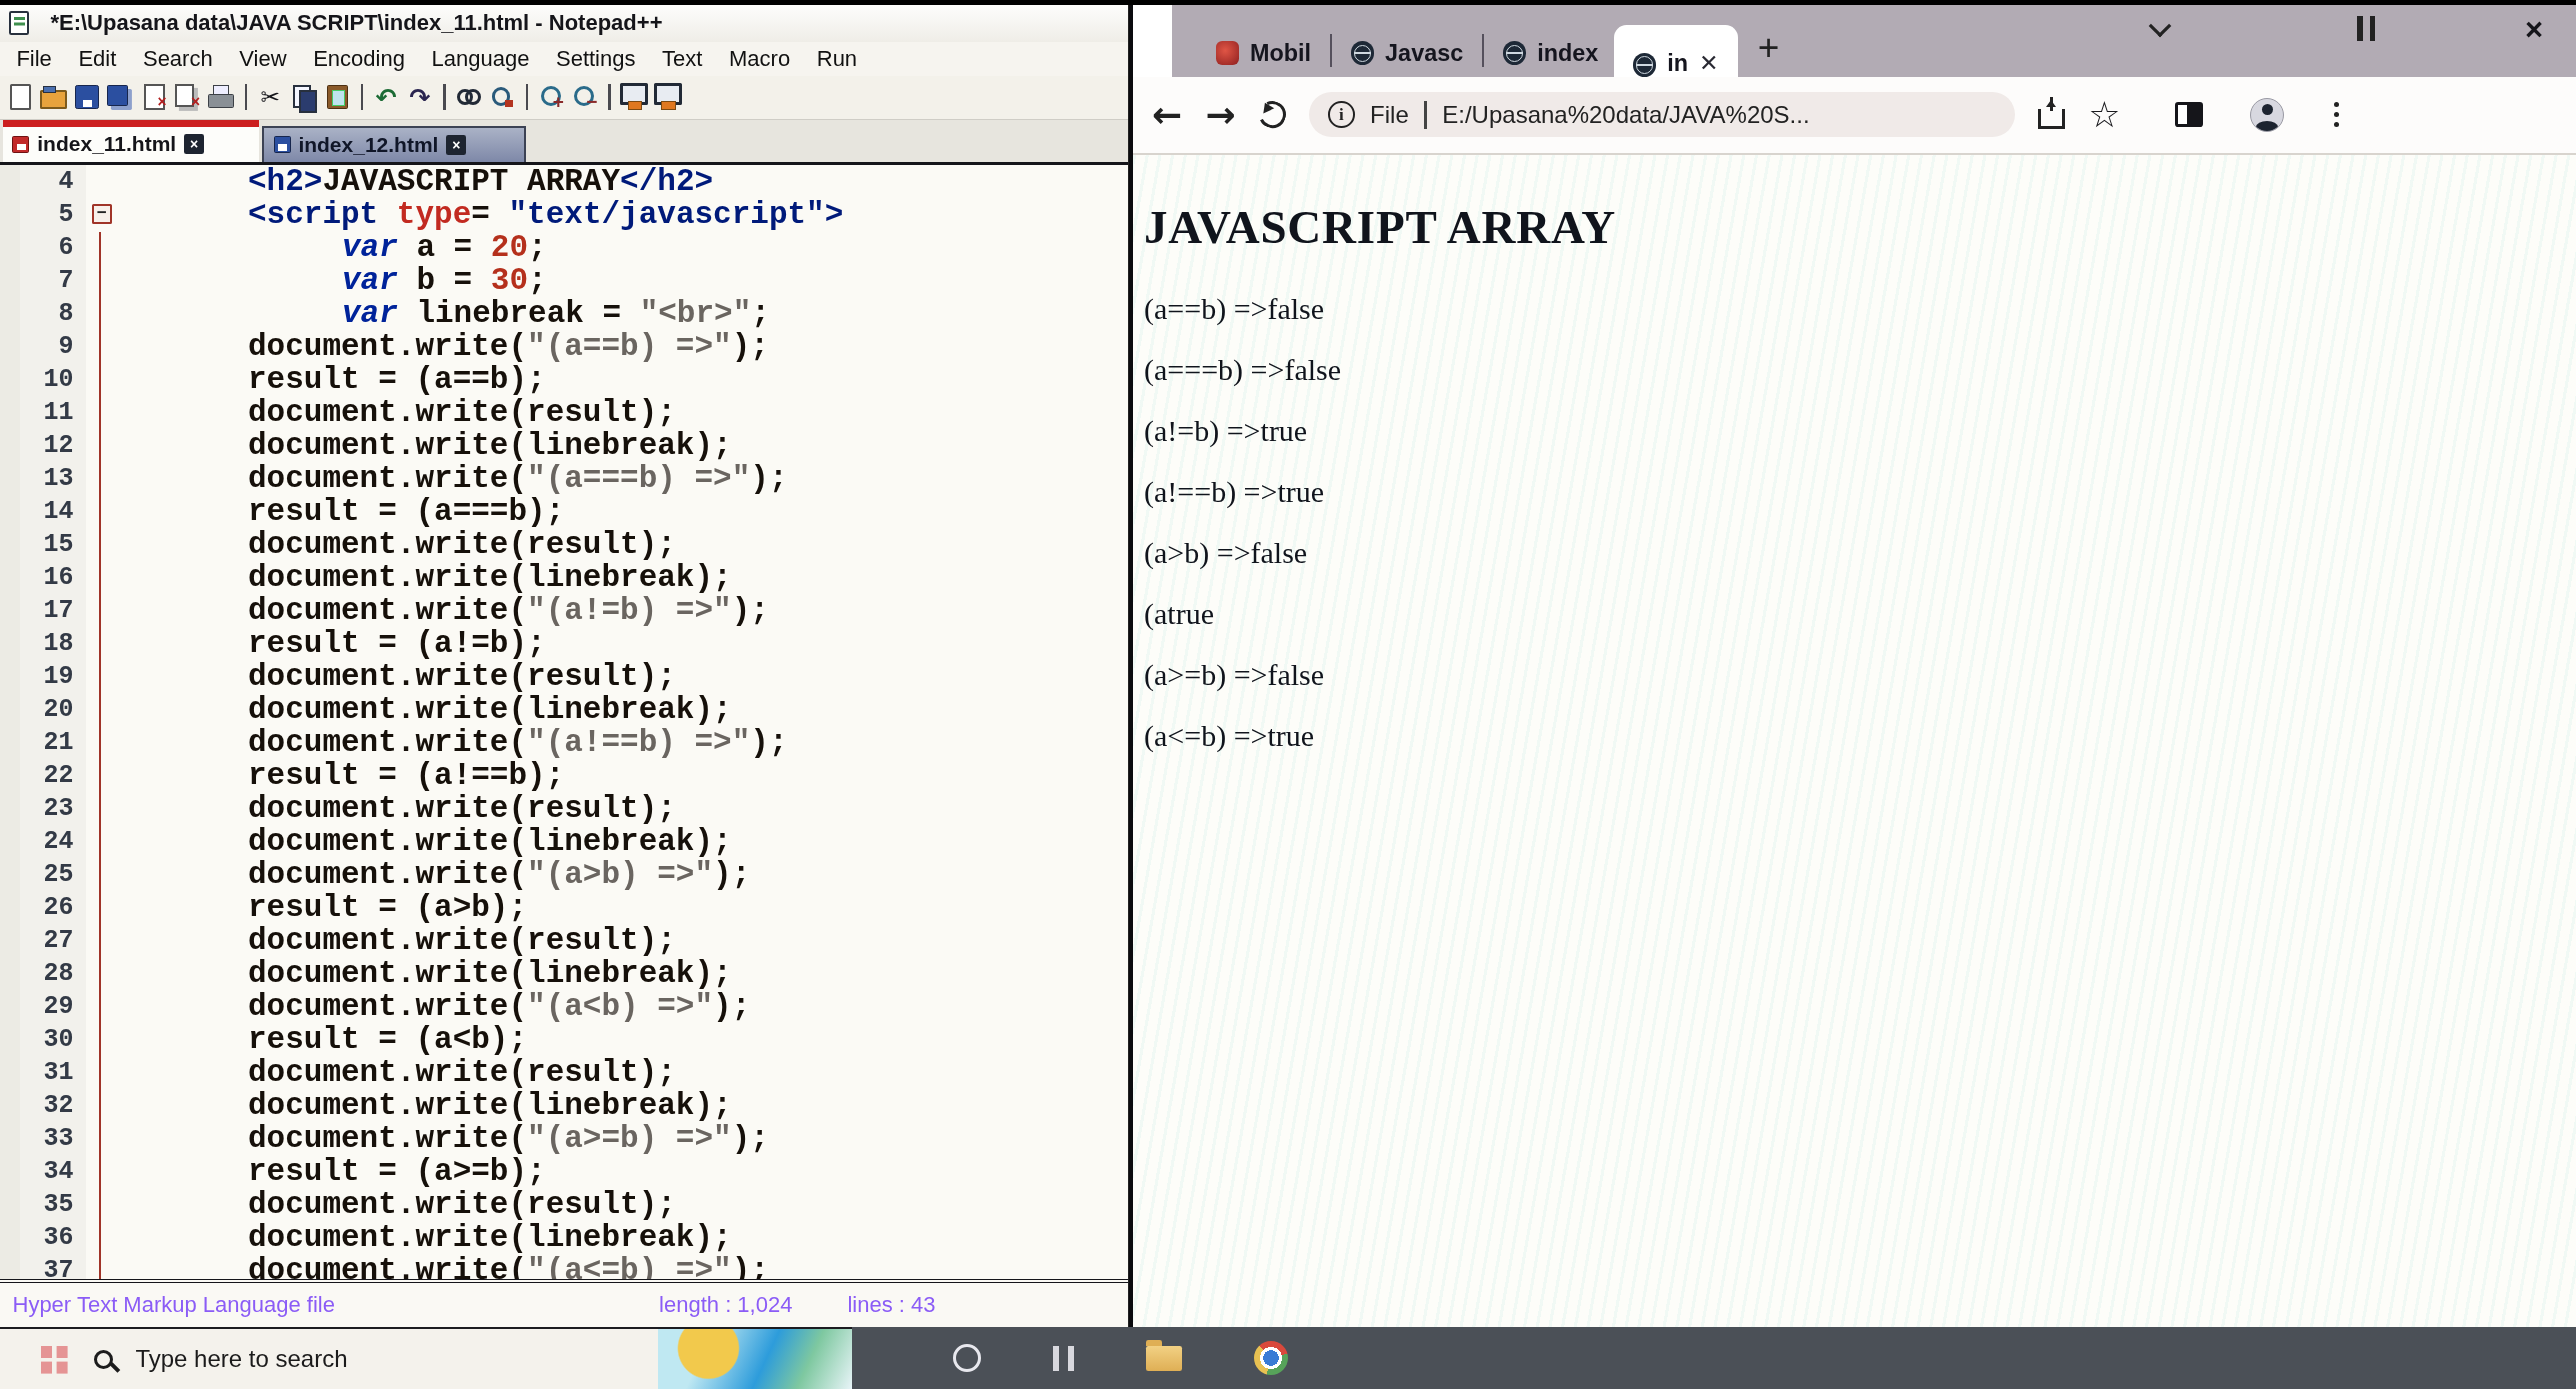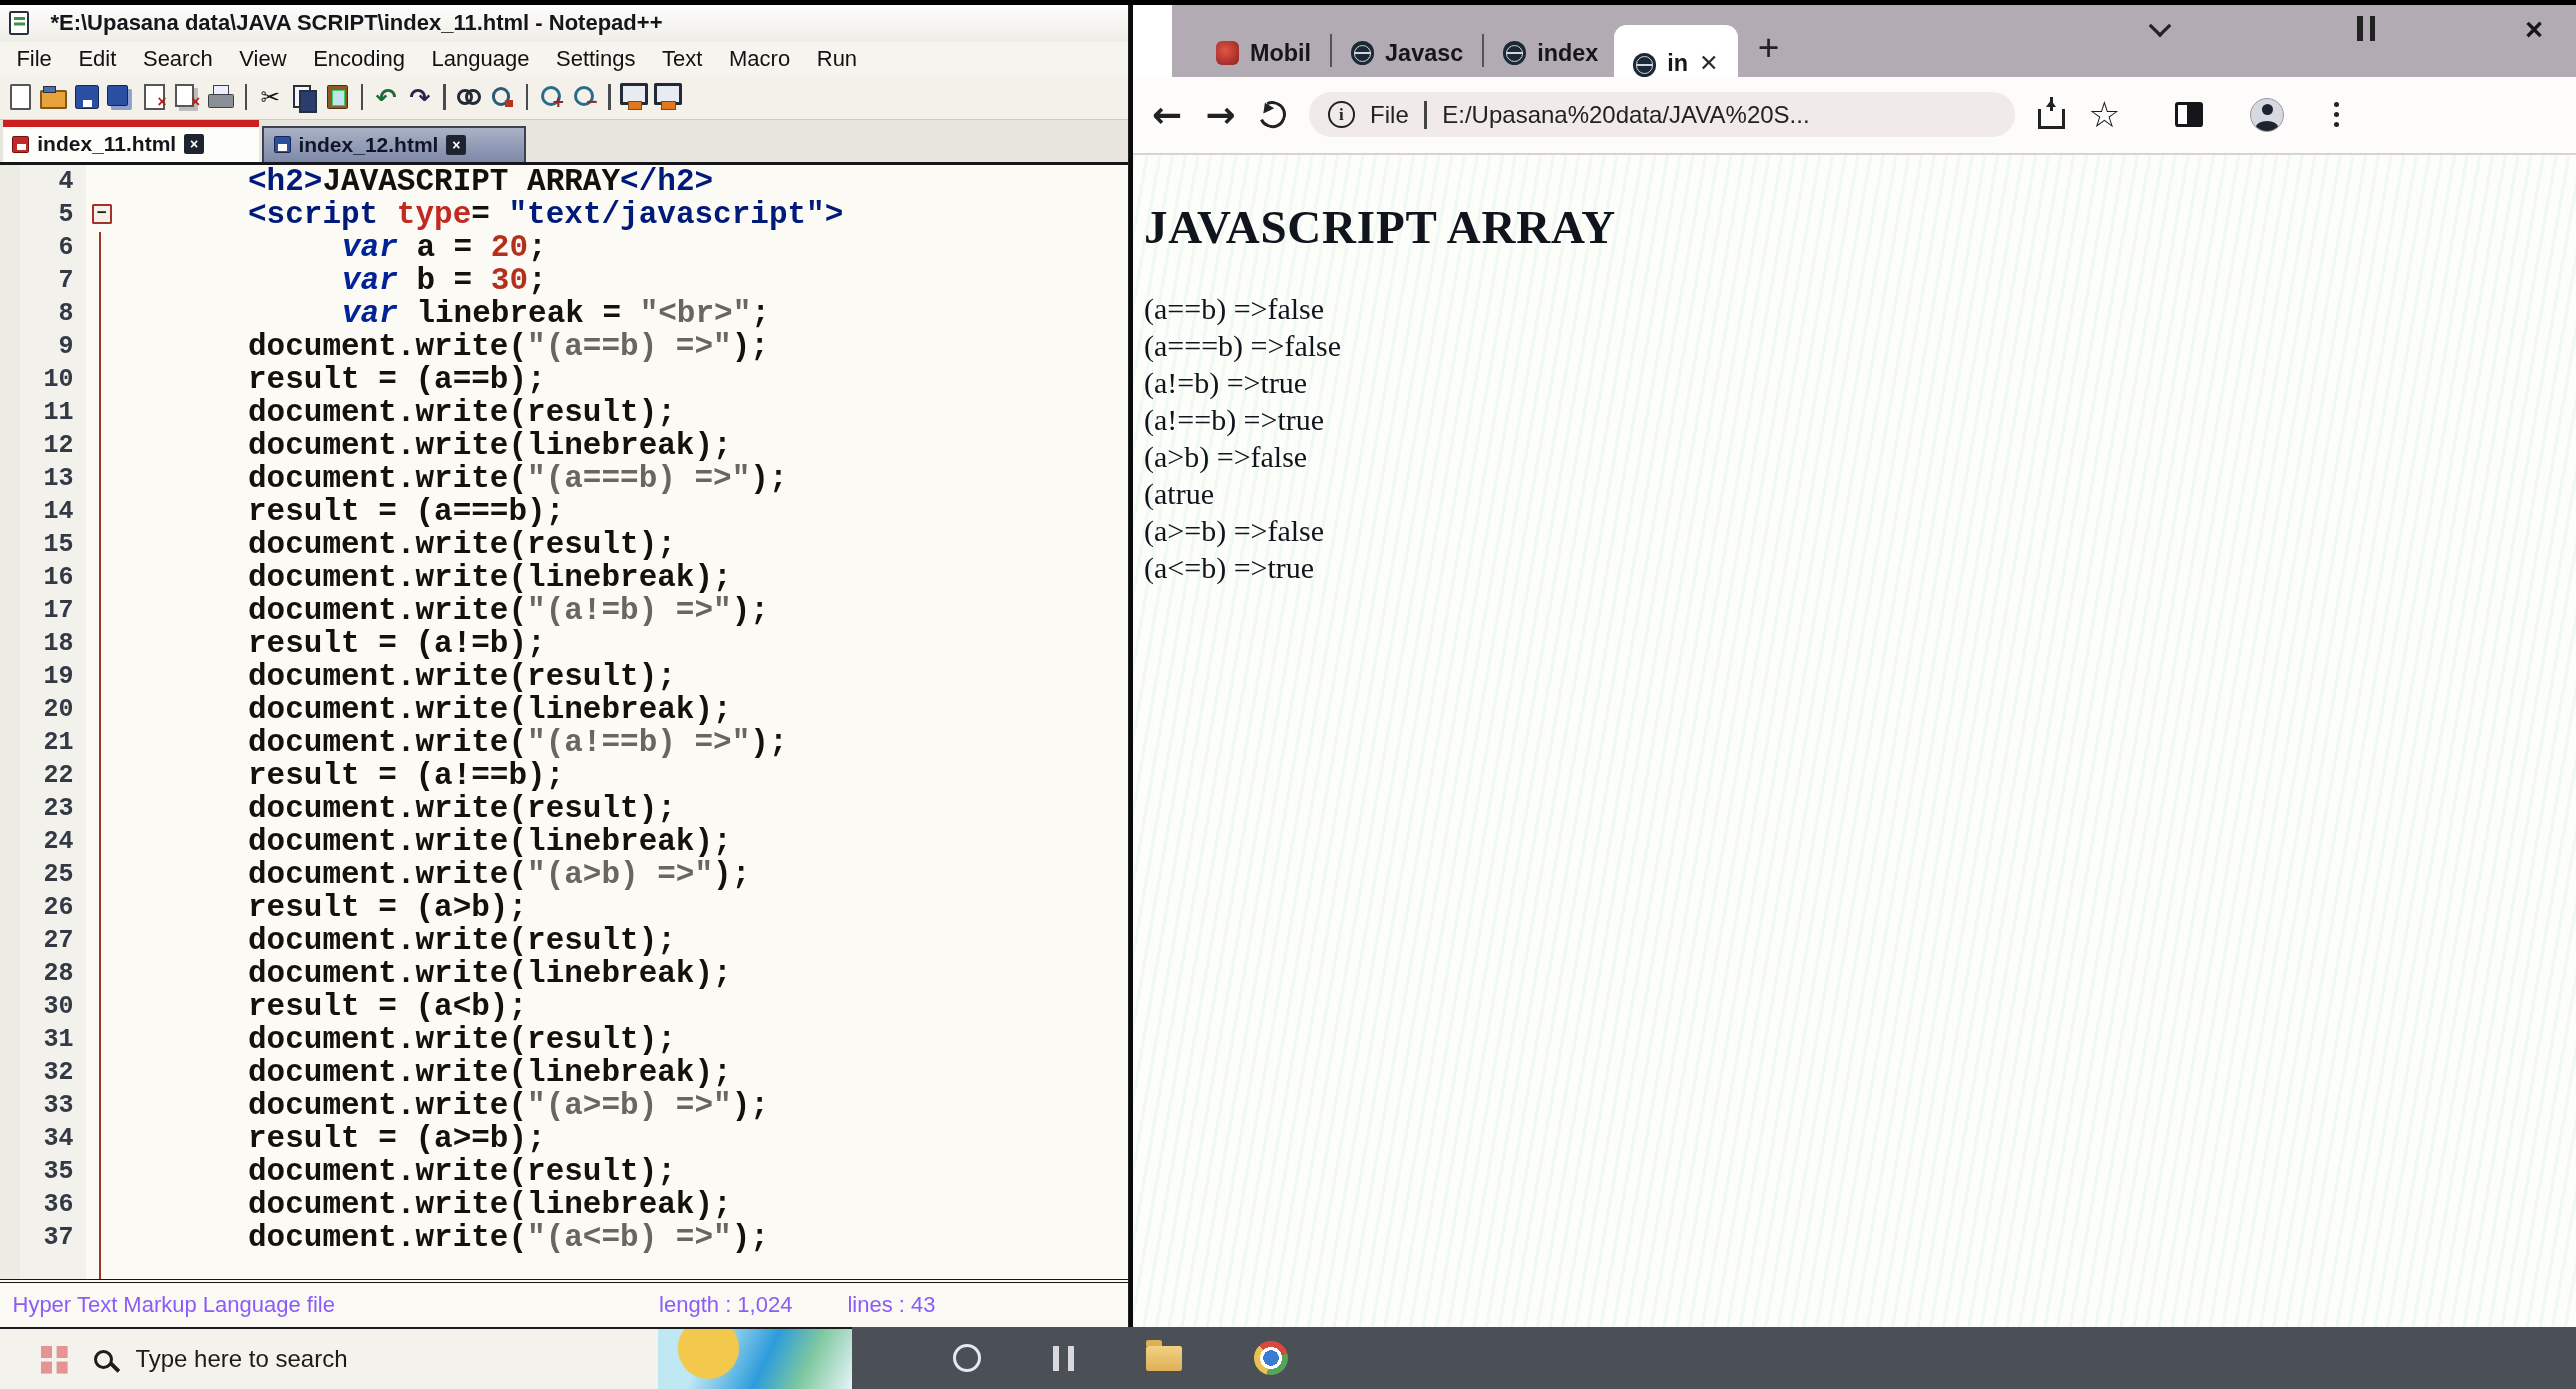--- a/index.html
+++ b/index.html
@@ -110,21 +110,21 @@
   .icon-panel { width:28px; height:25px; border:3.1px solid #15151a; border-radius:3.1px; background:linear-gradient(90deg, #fff 0 40%, #15151a 40%); }
   .icon-avatar { width:34px; height:34px; border-radius:50%; background:#d8d8e0; position:relative; overflow:hidden; border:1.6px solid #9a9aa4; }
   .icon-avatar::before { content:""; position:absolute; top:5.5px; left:11px; width:11px; height:11px; border-radius:50%; background:#1d2430; }
   .icon-avatar::after { content:""; position:absolute; bottom:-3.1px; left:5.5px; width:22px; height:12.5px; border-radius:50% 50% 0 0; background:#1d2430; }
   .icon-dots { width:5.5px; height:5.5px; background:#222; border-radius:50%; box-shadow:0 10px 0 #222, 0 20px 0 #222; margin-top:-20px; }
 
   .cr-content { flex:1; padding-left:11px; overflow:hidden; color:#0e1218;
     background:#fdfdf9; background-image:repeating-linear-gradient(100deg, rgba(80,195,185,0.07) 0 3.1px, rgba(0,0,0,0) 3.1px 12.5px); }
   .page-h2 { margin-top:45px; font:700 47px "Liberation Serif",serif; letter-spacing:0.8px; color:#10141c; }
   .out-wrap { margin-top:36px; }
-  .out-line { font:400 30px/37px "Liberation Serif",serif; color:#10141c; }
+  .out-line { font:400 30px/37px "Liberation Serif",serif; color:#10141c;margin-top:24px; }
 
   
   .taskbar { position:absolute; left:0; top:1327px; width:100%; height:62px; display:flex; background:#4b5057; }
   .tb-left { width:852px; flex:none; background:#f4f2ec; border-top:2.3px solid #1c1c20; display:flex; align-items:center; padding-left:36px; gap:22px; }
   .start-logo { width:11.7px; height:11.7px; background:#e59494; box-shadow:15.6px 0 #e59494, 0 15.6px #e59494, 15.6px 15.6px #e59494; margin:-14px 20px 0 4.7px; flex:none; }
   .icon-search-tb { width:19px; height:19px; border:3.1px solid #1c1c1c; border-radius:50%; position:relative; flex:none; }
   .icon-search-tb::after { content:""; position:absolute; right:-7px; bottom:-7px; width:3.9px; height:11px; background:#1c1c1c; transform:rotate(-45deg); }
   .tb-search-text { font:400 24px "Liberation Sans",sans-serif; color:#1b1b1b; white-space:nowrap; }
   .tb-widget { margin-left:auto; width:194px; height:60px; flex:none;
     background:radial-gradient(circle at 26% 32%, #f2c94c 0 20%, rgba(0,0,0,0) 21%), linear-gradient(115deg,#bfe8f2 0 25%,#2d9cdb 55%,#7ec8a0 75%,#e8f4f8); }
@@ -321,20 +321,25 @@
             <span class="ln">27</span>
             <span class="fold"></span>
             <div class="codetext ind1"><span class="c-p">document.write(result);</span></div>
           </div>
           <div class="eline">
             <span class="ln">28</span>
             <span class="fold"></span>
             <div class="codetext ind1"><span class="c-p">document.write(linebreak);</span></div>
           </div>
           <div class="eline">
+            <span class="ln">29</span>
+            <span class="fold"></span>
+            <div class="codetext ind1"><span class="c-p">document.write(</span><span class="c-s">"(a&lt;b) =&gt;"</span><span class="c-p">);</span></div>
+          </div>
+          <div class="eline">
             <span class="ln">30</span>
             <span class="fold"></span>
             <div class="codetext ind1"><span class="c-p">result = (a&lt;b);</span></div>
           </div>
           <div class="eline">
             <span class="ln">31</span>
             <span class="fold"></span>
             <div class="codetext ind1"><span class="c-p">document.write(result);</span></div>
           </div>
           <div class="eline">

